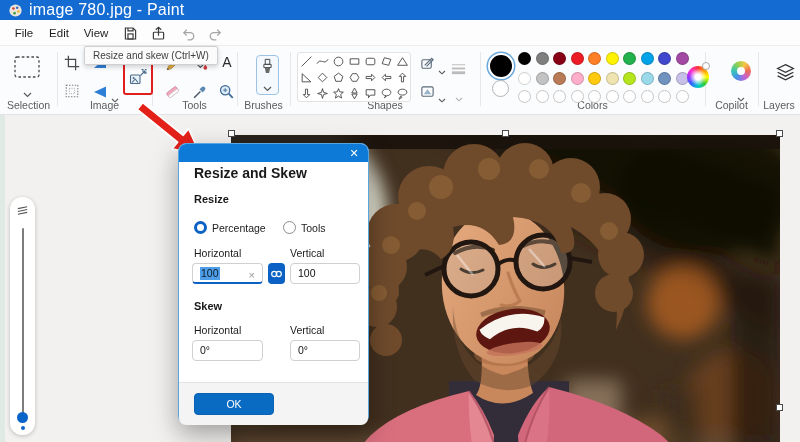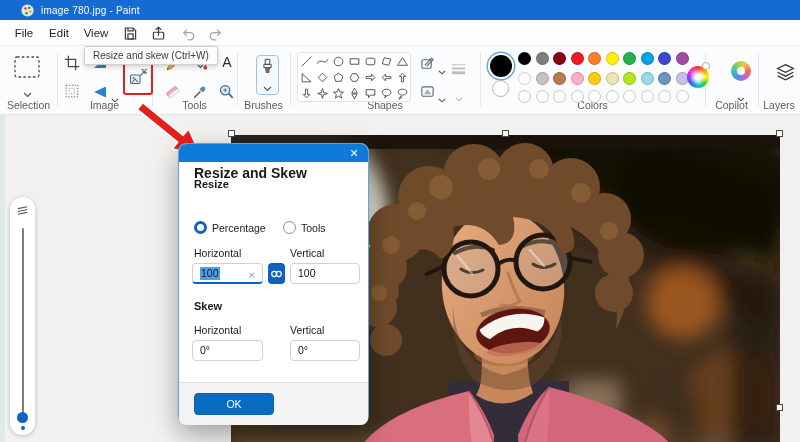--- a/index.html
+++ b/index.html
@@ -3,21 +3,21 @@
 <meta charset="utf-8">
 <style>
   html,body{margin:0;padding:0;background:#555;}
   *{box-sizing:border-box;}
   #stage{position:relative;width:800px;height:442px;overflow:hidden;
     font-family:"Liberation Sans","DejaVu Sans",sans-serif;background:#f2f1ef;
     -webkit-font-smoothing:antialiased;}
   .abs{position:absolute;}
   
   .titlebar{left:0;top:0;width:800px;height:20px;background:#146bd2;color:#fff;
-    display:flex;align-items:center;padding-left:20px;font-size:10px;}
+    display:flex;align-items:center;padding-left:8px;font-size:16px;}
   .titlebar .app-title{margin-left:6px;letter-spacing:.2px;}
   
   .menubar{left:0;top:20px;width:800px;height:26px;background:#fdfdfd;border-bottom:1px solid #ececec;}
   .menu-item{position:absolute;top:0;height:26px;line-height:26px;text-align:center;
     font-size:11.5px;color:#1f1f1f;cursor:default;}
   .qbtn{position:absolute;top:3px;width:22px;height:20px;display:flex;align-items:center;justify-content:center;}
   
   .ribbon{left:0;top:46px;width:800px;height:69px;background:#fbfcfd;border-bottom:1px solid #e1e3e6;}
   .gsep{position:absolute;top:52px;height:54px;width:1px;background:#e5e7ea;}
   .glabel{position:absolute;top:99px;height:13px;font-size:10.5px;color:#5c5c5c;text-align:center;}
@@ -595,21 +595,21 @@
 
   <svg class="abs arrow-layer">
     <polygon points="142.8,102.5 183.2,135.2 188.6,128.6 200.6,155.1 172.2,148.8 177.6,142.2 137.2,109.5" fill="#e32119" stroke="#ffffff" stroke-width="1.8" stroke-linejoin="round"></polygon>
   </svg>
 
   <div class="abs dialog">
     <div class="dlg-titlebar"></div>
     <div class="dlg-close">✕</div>
     <div class="dlg-heading">Resize and Skew</div>
 
-    <div class="dlg-sec" style="top:34px;">Resize</div>
+    <div class="dlg-sec" style="top:49px;">Resize</div>
 
     <span class="radio sel" style="left:15px;top:77px;"></span>
     <span class="dlg-lbl" style="left:33px;top:78px;">Percentage</span>
     <span class="radio unsel" style="left:104px;top:77px;"></span>
     <span class="dlg-lbl" style="left:122px;top:78px;">Tools</span>
 
     <span class="dlg-lbl" style="left:15px;top:103px;">Horizontal</span>
     <span class="dlg-lbl" style="left:111px;top:103px;">Vertical</span>
 
     <div class="dlg-input focus" style="left:13px;top:119px;width:71px;">

